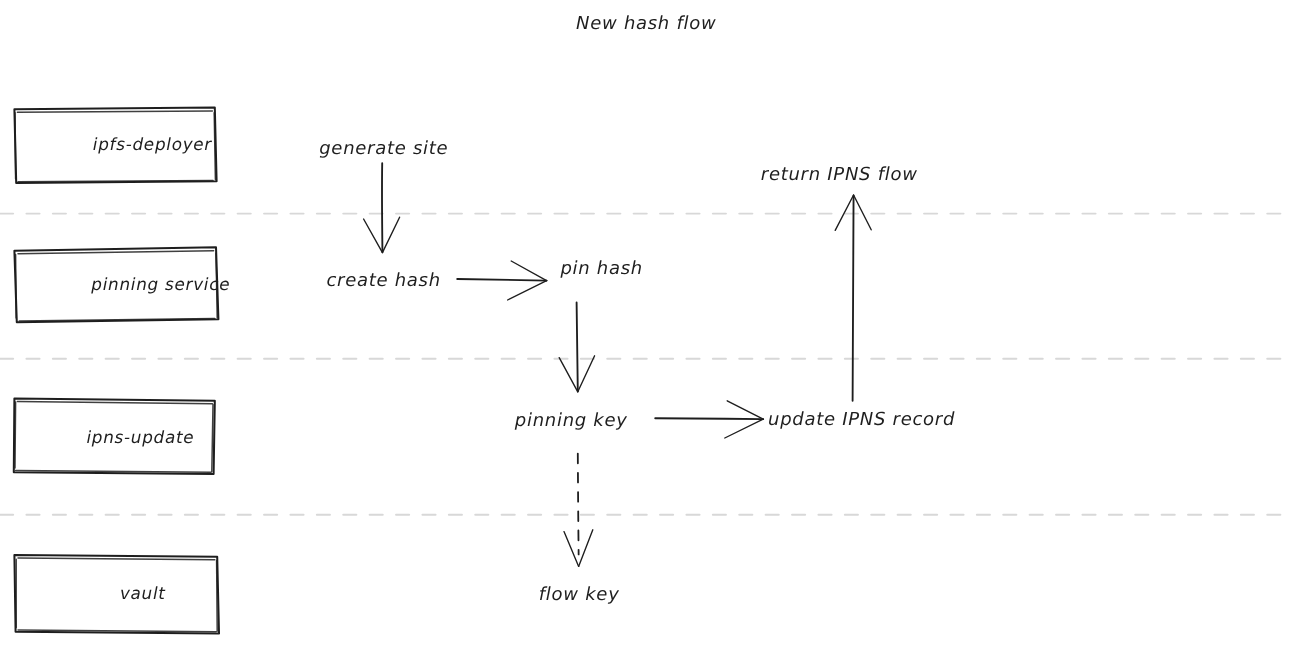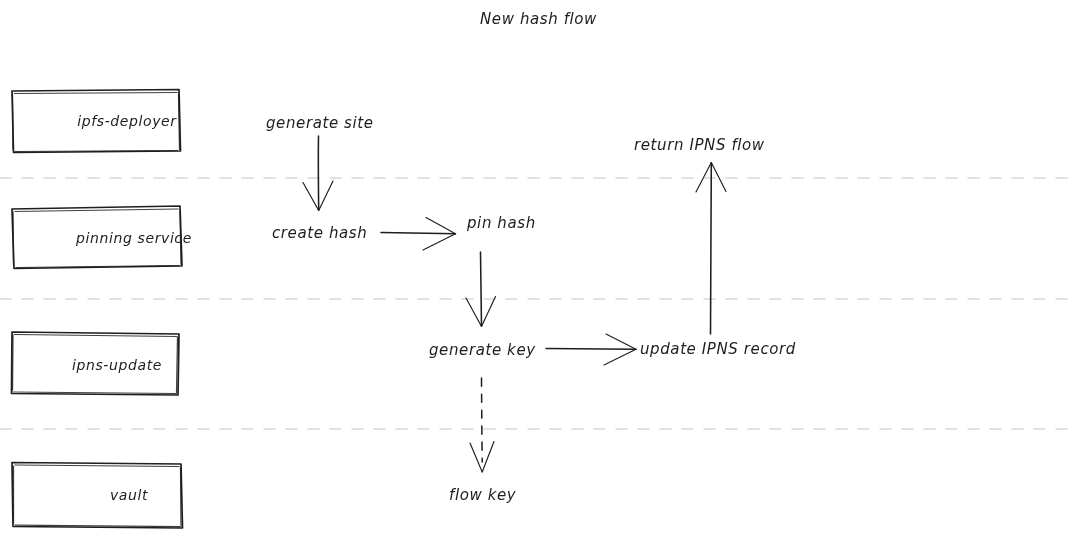--- a/index.html
+++ b/index.html
@@ -162,23 +162,23 @@
       <path class="arrow-line-thin" d="M482.2,472 L494,441.5"></path>
     </g>
 
   </svg>
 
   <div id="title" class="hand">New hash flow</div>
 
   <div class="hand lane-label" style="left:12px; top:114px; width:168px;">ipfs-deployer</div>
   <div class="hand lane-label" style="left:13px; top:231px; width:180px;">pinning service</div>
   <div class="hand lane-label" style="left:12px; top:358px; width:148px;">ipns-update</div>
-  <div class="hand lane-label" style="left:28px; top:488px; width:140px;">vault</div>
+  <div class="hand lane-label" style="left:18px; top:488px; width:140px;">vault</div>
 
   <div class="hand flow-label" style="left:266px; top:116px;">generate site</div>
   <div class="hand flow-label" style="left:272px; top:226px;text-align:right;">create hash</div>
   <div class="hand flow-label" style="left:452px; top:216px;margin-left:15px;">pin hash</div>
-  <div class="hand flow-label" style="left:429px; top:343px;">generate key</div>
+  <div class="hand flow-label" style="left:429px; top:343px;">pinning key</div>
   <div class="hand flow-label" style="left:640px; top:342px;">update IPNS record</div>
   <div class="hand flow-label" style="left:634px; top:138px;">return IPNS flow</div>
   <div class="hand flow-label" style="left:449px; top:488px;">flow key</div>
 
 </div>
 
 </body></html>

